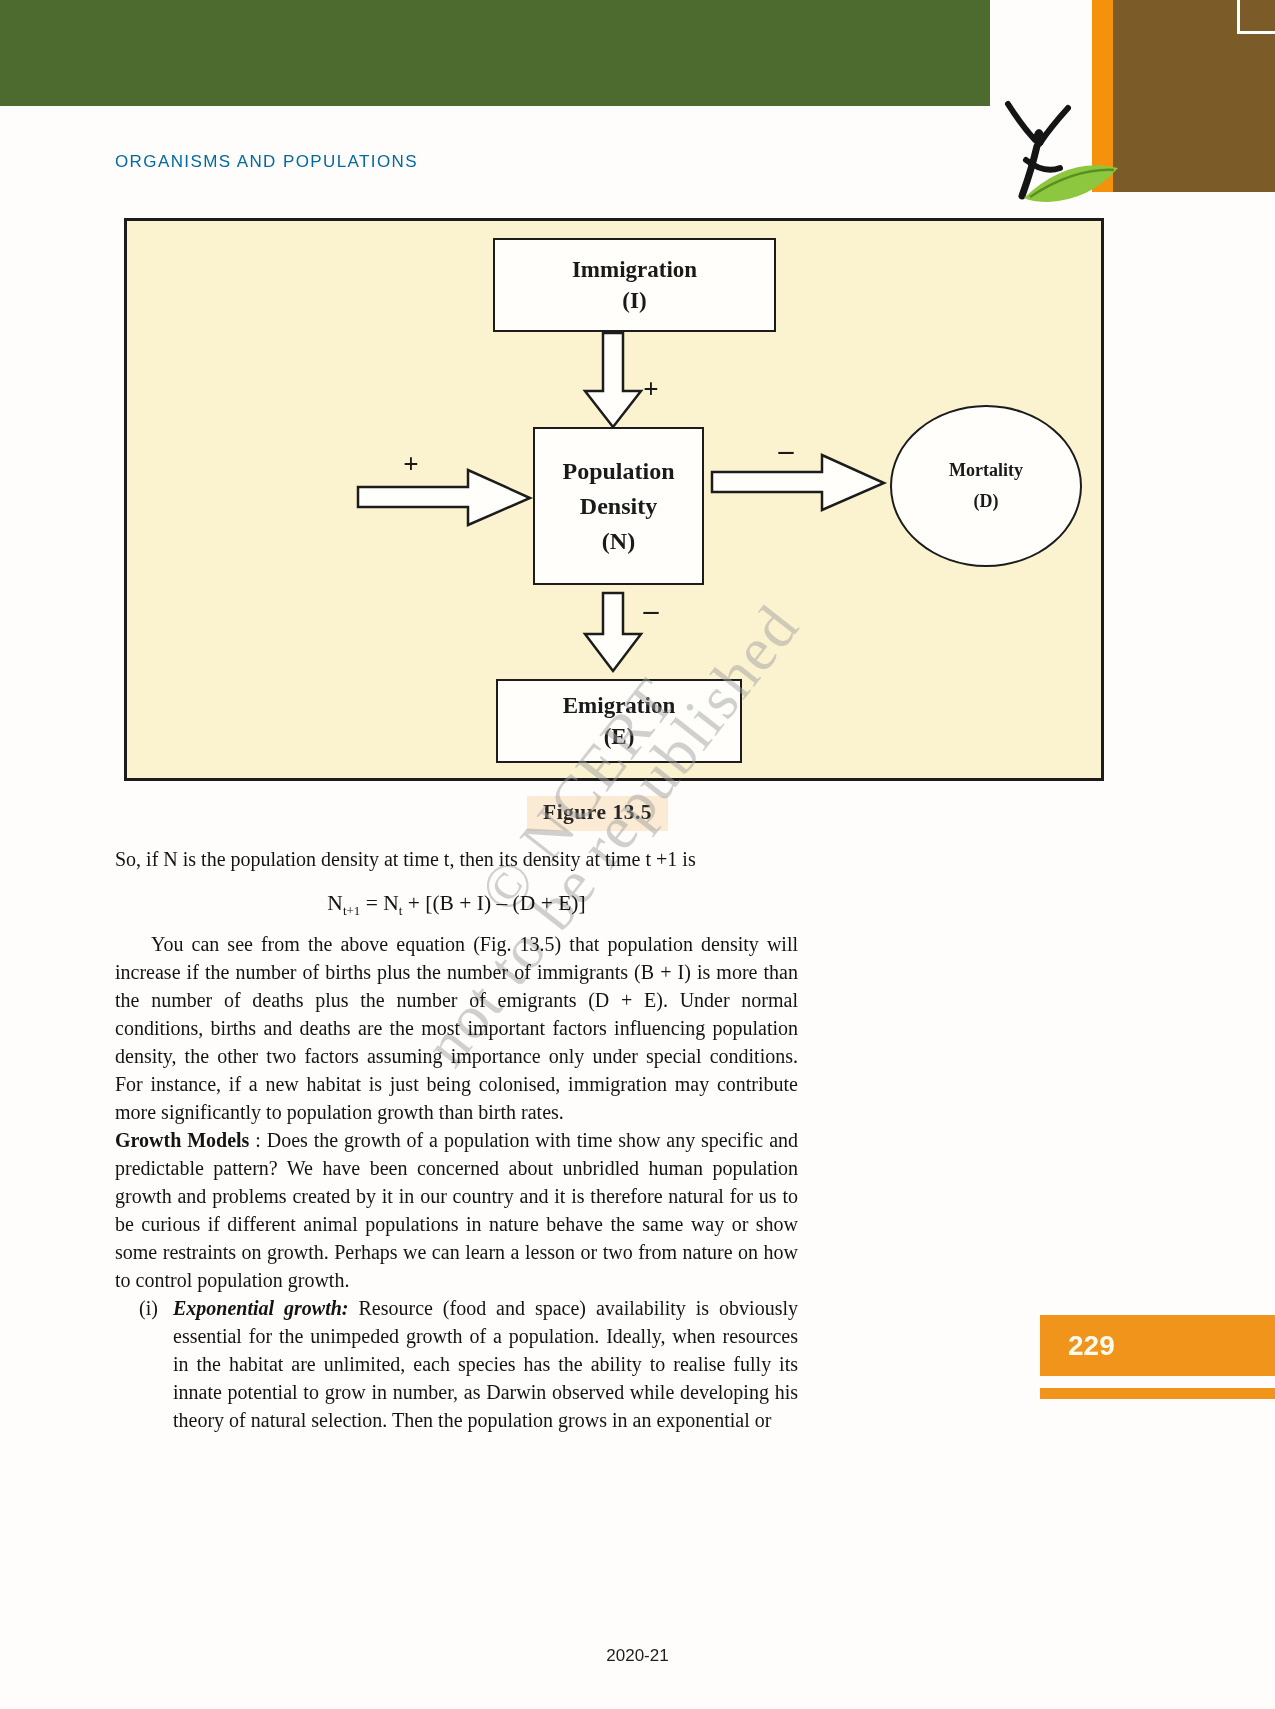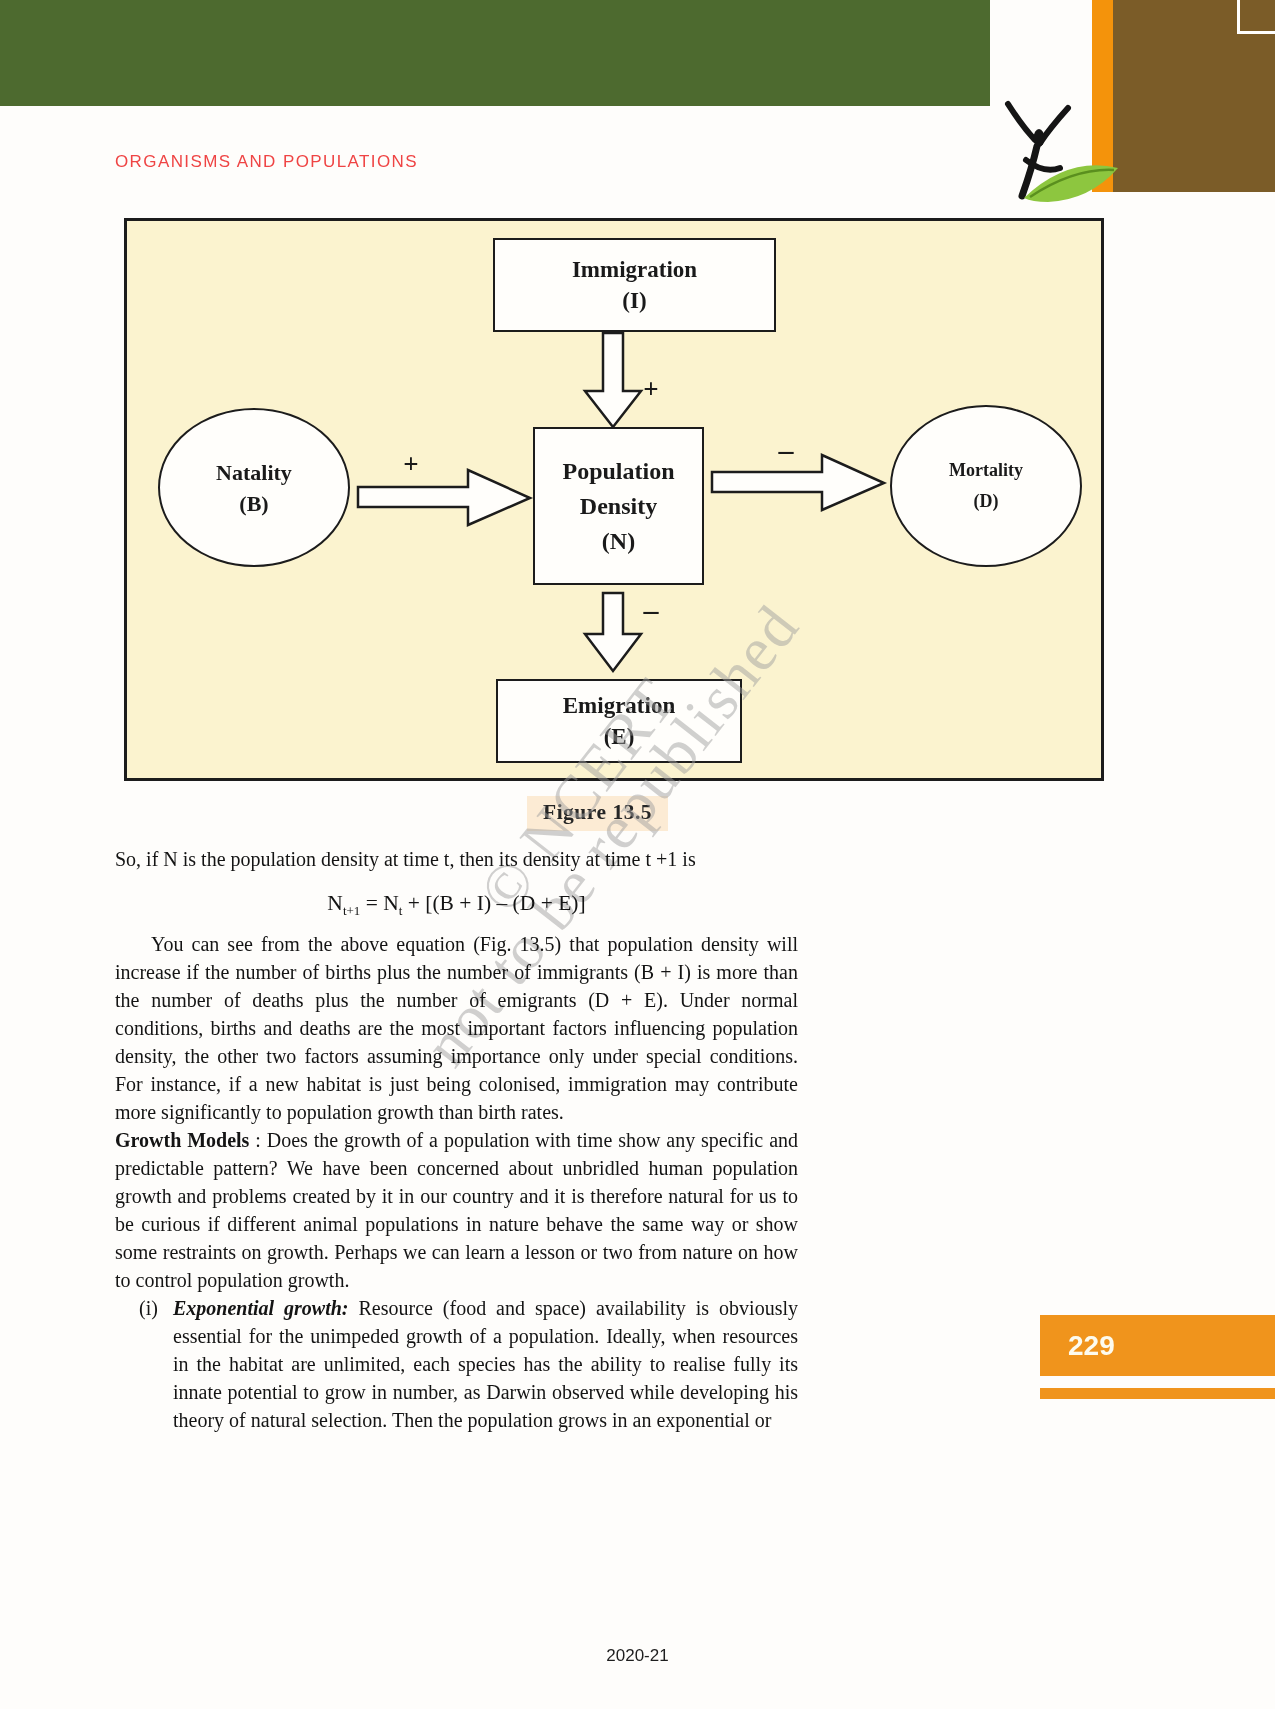--- a/index.html
+++ b/index.html
@@ -7,21 +7,21 @@
         font-family:"Liberation Serif",serif;}
   [data-name]{box-sizing:border-box;}
 
   
   .greenbar{position:absolute;left:0;top:0;width:990px;height:106px;background:#4d6a2f;}
   .orange-strip-top{position:absolute;left:1092px;top:0;width:21px;height:192px;background:#f4930b;}
   .brown-block{position:absolute;left:1113px;top:0;width:162px;height:192px;background:#7b5c28;}
   .white-notch{position:absolute;left:1237px;top:0;width:38px;height:34px;
                border-left:3px solid #fff;border-bottom:3px solid #fff;}
   .header-title{position:absolute;left:115px;top:152px;font-family:"Liberation Sans",sans-serif;
-                font-size:17px;letter-spacing:1.4px;color:#ef4444;font-weight:500;}
+                font-size:17px;letter-spacing:1.4px;color:#0369a1;font-weight:500;}
   .logo{position:absolute;left:986px;top:98px;}
 
   
   .fig-panel{position:absolute;left:124px;top:218px;width:980px;height:563px;
              background:#fbf3cf;border:3px solid #1c1c1c;}
   .node-box{position:absolute;background:#fffefb;border:2.5px solid #1c1c1c;
             display:flex;flex-direction:column;align-items:center;justify-content:center;
             font-weight:bold;color:#1a1a1a;text-align:center;}
   .node-ellipse{position:absolute;background:#fffefb;border:2.5px solid #1c1c1c;border-radius:50%;
             display:flex;flex-direction:column;align-items:center;justify-content:center;
@@ -100,24 +100,20 @@
       <polygon data-name="arrow-natality-to-population" points="231,266 341,266 341,249 403,277 341,304 341,286 231,286" fill="#fffefb" stroke="#1c1c1c" stroke-width="2.5"></polygon>
       <polygon data-name="arrow-population-to-mortality" points="585,251 695,251 695,234 757,262 695,289 695,271 585,271" fill="#fffefb" stroke="#1c1c1c" stroke-width="2.5"></polygon>
       <polygon data-name="arrow-population-to-emigration" points="476,372 496,372 496,413 514,413 486,450 458,413 476,413" fill="#fffefb" stroke="#1c1c1c" stroke-width="2.5"></polygon>
     </svg>
 
     <div class="node-box nb-imm" data-name="node-immigration">
       <div data-name="node-immigration-label">Immigration</div>
       <div data-name="node-immigration-symbol">(I)</div>
     </div>
 
-    <div class="node-ellipse ne-nat" data-name="node-natality">
-      <div data-name="node-natality-label">Natality</div>
-      <div data-name="node-natality-symbol">(B)</div>
-    </div>
 
     <div class="node-box nb-pop" data-name="node-population-density">
       <div data-name="node-population-label-1">Population</div>
       <div data-name="node-population-label-2">Density</div>
       <div data-name="node-population-symbol">(N)</div>
     </div>
 
     <div class="node-ellipse ne-mor" data-name="node-mortality">
       <div data-name="node-mortality-label">Mortality</div>
       <div data-name="node-mortality-symbol">(D)</div>

